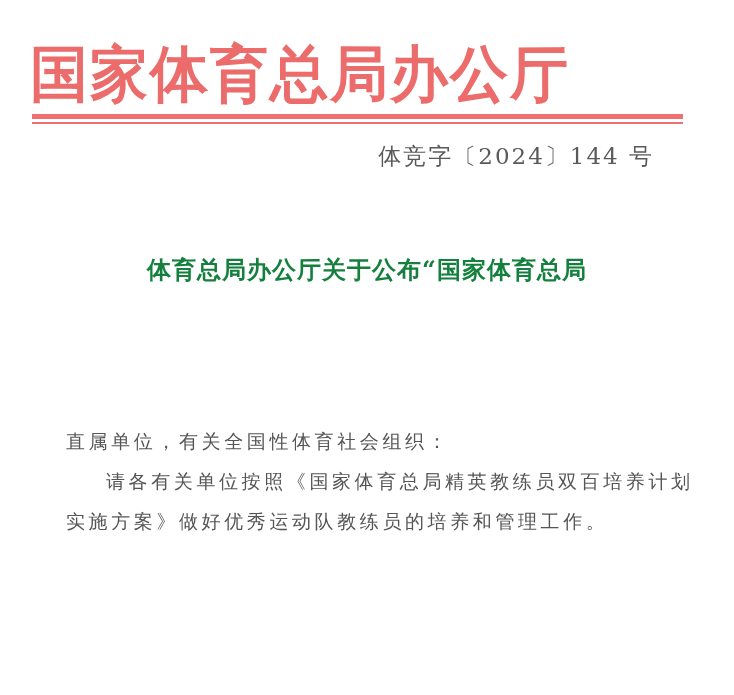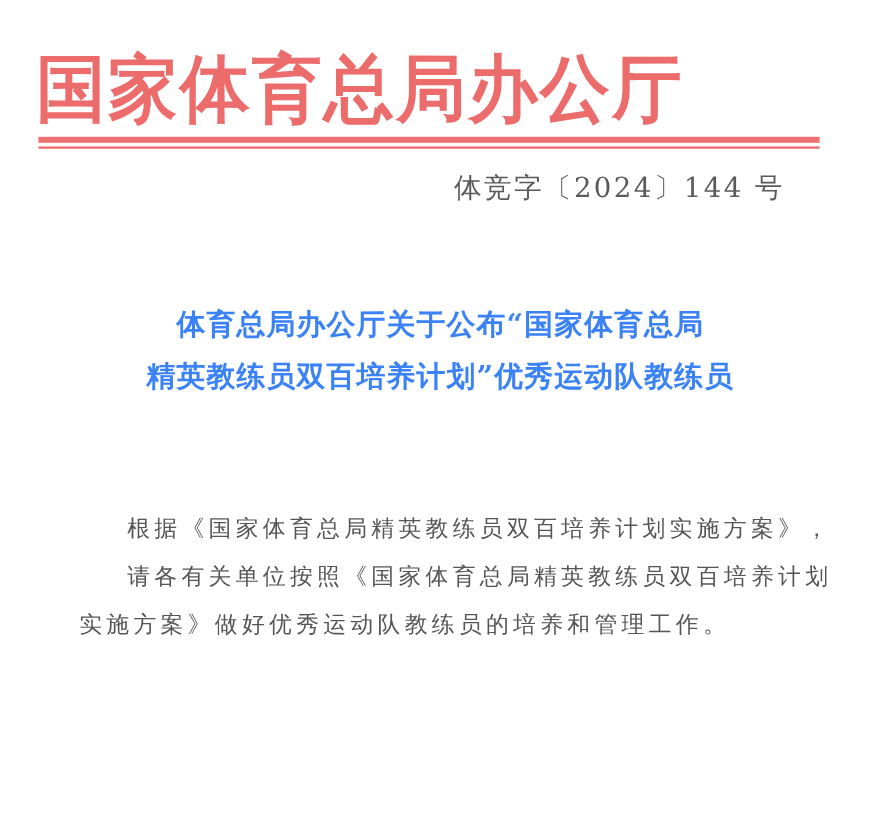--- a/index.html
+++ b/index.html
@@ -29,21 +29,21 @@
     position: absolute; left: 32px; width: 651px; top: 122px; height: 2px;
     background: #ee7070;
   }
   .doc-number {
     position: absolute; right: 80px; top: 141px;
     font-size: 23px; color: #5a5a5a; letter-spacing: 2px;
   }
   .title {
     position: absolute; left: 0; top: 248px; width: 734px;
     text-align: center; font-weight: bold;
-    font-size: 24px; line-height: 44px; color: #3b82f6;
+    font-size: 24px; line-height: 44px; color: #15803d;
     letter-spacing: 1px;
   }
   .title div { white-space: nowrap; }
   .body-text {
     position: absolute; left: 66px; top: 421px; width: 640px;
     font-size: 19px; line-height: 40px; color: #555555;
     letter-spacing: 3.6px;
   }
   .body-text p { margin: 0; white-space: nowrap; }
   .indent { padding-left: 40px; }
@@ -52,20 +52,19 @@
 <body>
 
 <div class="header-title"><span>国家体育总局办公厅</span></div>
 <div class="rule-thick"></div>
 <div class="rule-thin"></div>
 
 <div class="doc-number">体竞字〔2024〕144 号</div>
 
 <div class="title">
   <div>体育总局办公厅关于公布“国家体育总局</div>
-  <div>精英教练员双百培养计划”优秀运动队教练员</div>
 </div>
 
 <div class="body-text">
-  <p class="indent">根据《国家体育总局精英教练员双百培养计划实施方案》，</p>
+  <p>直属单位，有关全国性体育社会组织：</p>
   <p class="indent">请各有关单位按照《国家体育总局精英教练员双百培养计划</p>
   <p>实施方案》做好优秀运动队教练员的培养和管理工作。</p>
 </div>
 
 </body></html>

